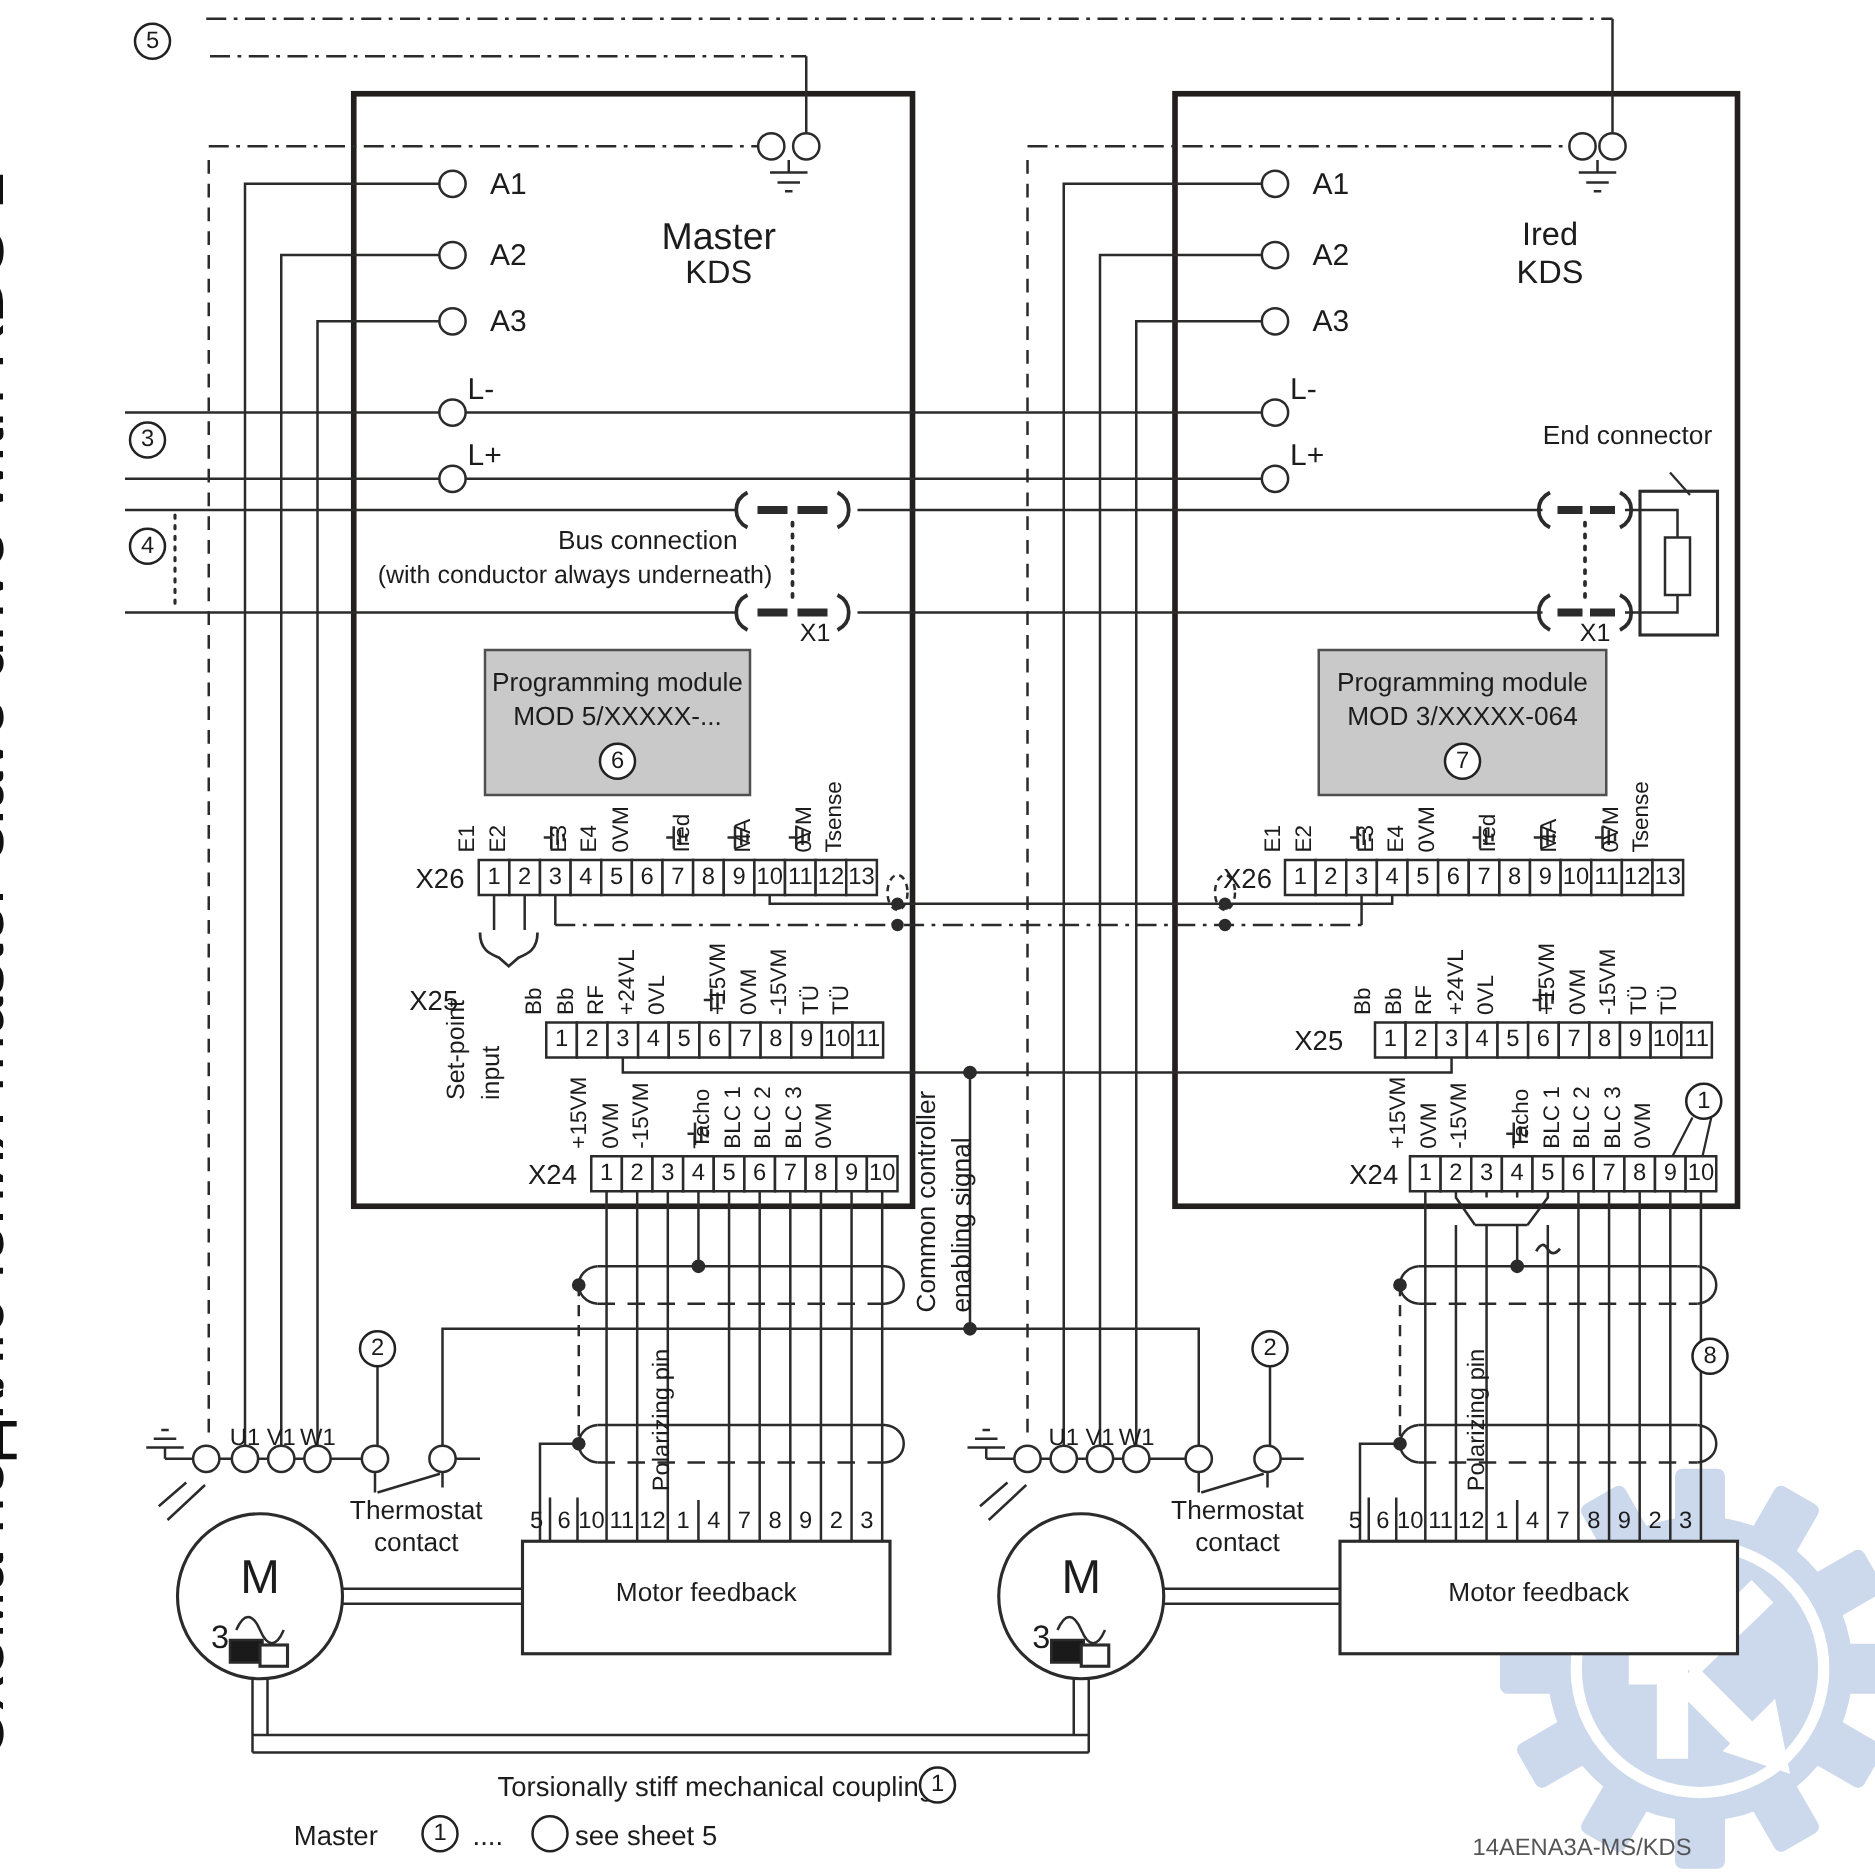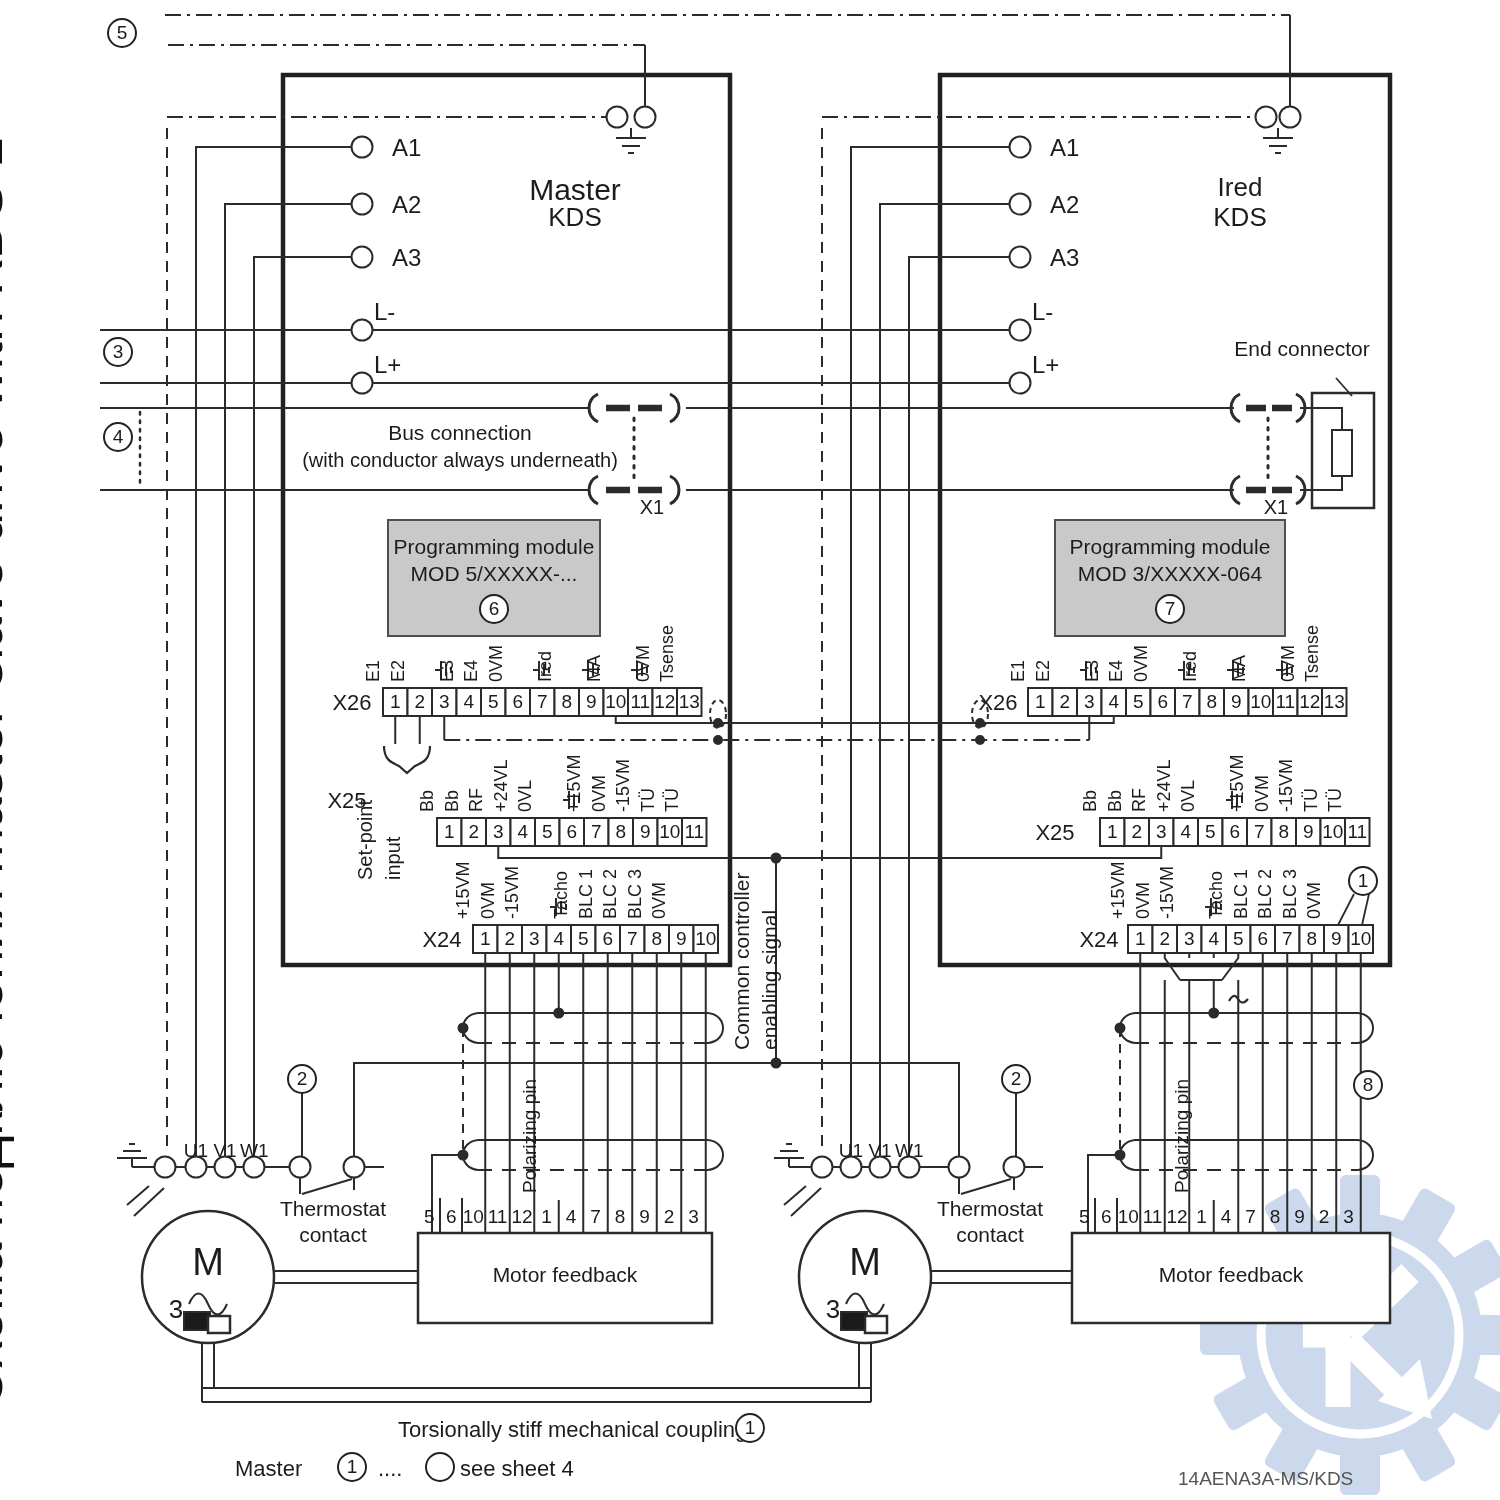--- a/index.html
+++ b/index.html
@@ -292,21 +292,21 @@
   <div class="t" style="left:392px;top:191px;font-size:24px;">A2</div>
   <div class="t" style="left:392px;top:244px;font-size:24px;">A3</div>
   <div class="t" style="left:374px;top:298px;font-size:24px;">L-</div>
   <div class="t" style="left:374px;top:351px;font-size:24px;">L+</div>
   <div class="t" style="left:1050px;top:134px;font-size:24px;">A1</div>
   <div class="t" style="left:1050px;top:191px;font-size:24px;">A2</div>
   <div class="t" style="left:1050px;top:244px;font-size:24px;">A3</div>
   <div class="t" style="left:1032px;top:298px;font-size:24px;">L-</div>
   <div class="t" style="left:1032px;top:351px;font-size:24px;">L+</div>
 
-  <div class="t c" style="left:330px;top:421px;width:260px;">Bus connection</div>
+  <div class="t c" style="left:330px;top:421px;width:260px;text-align:right;">Bus connection</div>
   <div class="t c" style="left:292px;top:449px;width:336px;font-size:20px;">(with conductor always underneath)</div>
   <div class="t c" style="left:632px;top:496px;width:40px;font-size:20px;">X1</div>
   <div class="t c" style="left:1256px;top:496px;width:40px;font-size:20px;">X1</div>
   <div class="t c" style="left:1222px;top:337px;width:160px;">End connector</div>
 
   <div class="t c" style="left:390px;top:535px;width:208px;">Programming module</div>
   <div class="t c" style="left:390px;top:562px;width:208px;">MOD 5/XXXXX-...</div>
   <div class="t c" style="left:1057px;top:535px;width:226px;">Programming module</div>
   <div class="t c" style="left:1057px;top:562px;width:226px;">MOD 3/XXXXX-064</div>
   <div class="circ" style="left:479px;top:594px;">6</div>
@@ -353,21 +353,21 @@
   <div class="t c" style="left:837px;top:1140px;width:28px;font-size:19px;">U1</div>
   <div class="t c" style="left:866px;top:1140px;width:28px;font-size:19px;">V1</div>
   <div class="t c" style="left:895px;top:1140px;width:28px;font-size:19px;">W1</div>
 
   <div class="t" style="left:398px;top:1417px;font-size:22px;">Torsionally stiff mechanical coupling</div>
   <div class="circ" style="left:735px;top:1413px;">1</div>
   <div class="t" style="left:235px;top:1456px;font-size:22px;">Master</div>
   <div class="circ" style="left:337px;top:1452px;">1</div>
   <div class="t" style="left:378px;top:1456px;font-size:22px;">....</div>
   <div class="circ" style="left:425px;top:1452px;"></div>
-  <div class="t" style="left:460px;top:1456px;font-size:22px;">see sheet 4</div>
+  <div class="t" style="left:460px;top:1456px;font-size:22px;">see sheet 5</div>
 
   <div class="t" style="left:1178px;top:1468px;font-size:19px;color:#555;">14AENA3A-MS/KDS</div>
 <div class="pin" style="left:383px;top:691px;width:24.5px;">1</div>
       <div class="t rot" style="left:384.25px;top:660px;font-size:18px;">E1</div>
       <div class="pin" style="left:407.5px;top:691px;width:24.5px;">2</div>
       <div class="t rot" style="left:408.75px;top:660px;font-size:18px;">E2</div>
       <div class="pin" style="left:432px;top:691px;width:24.5px;">3</div>
       <div class="pin" style="left:433.25px;top:658px;width:22px;height:24px;">
         <svg width="22" height="24" viewBox="0 0 22 24">
           <g stroke="#2b2b2b" stroke-width="2" fill="none">

